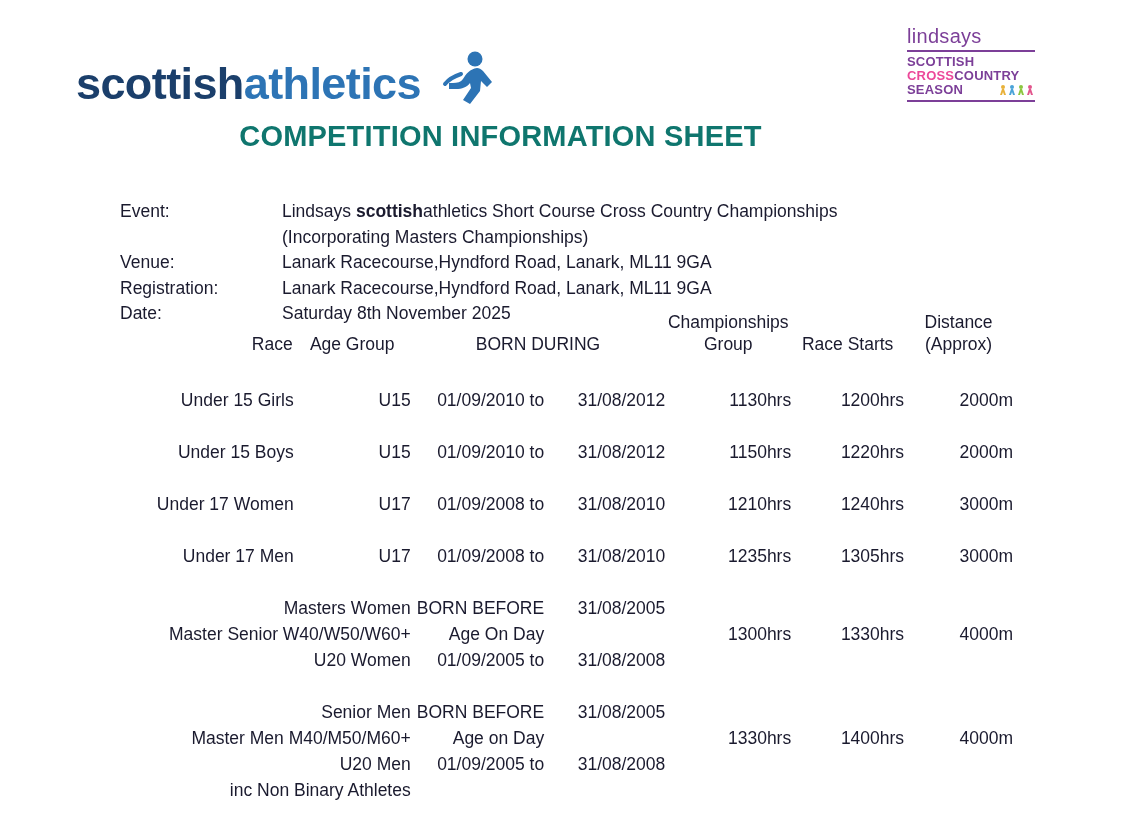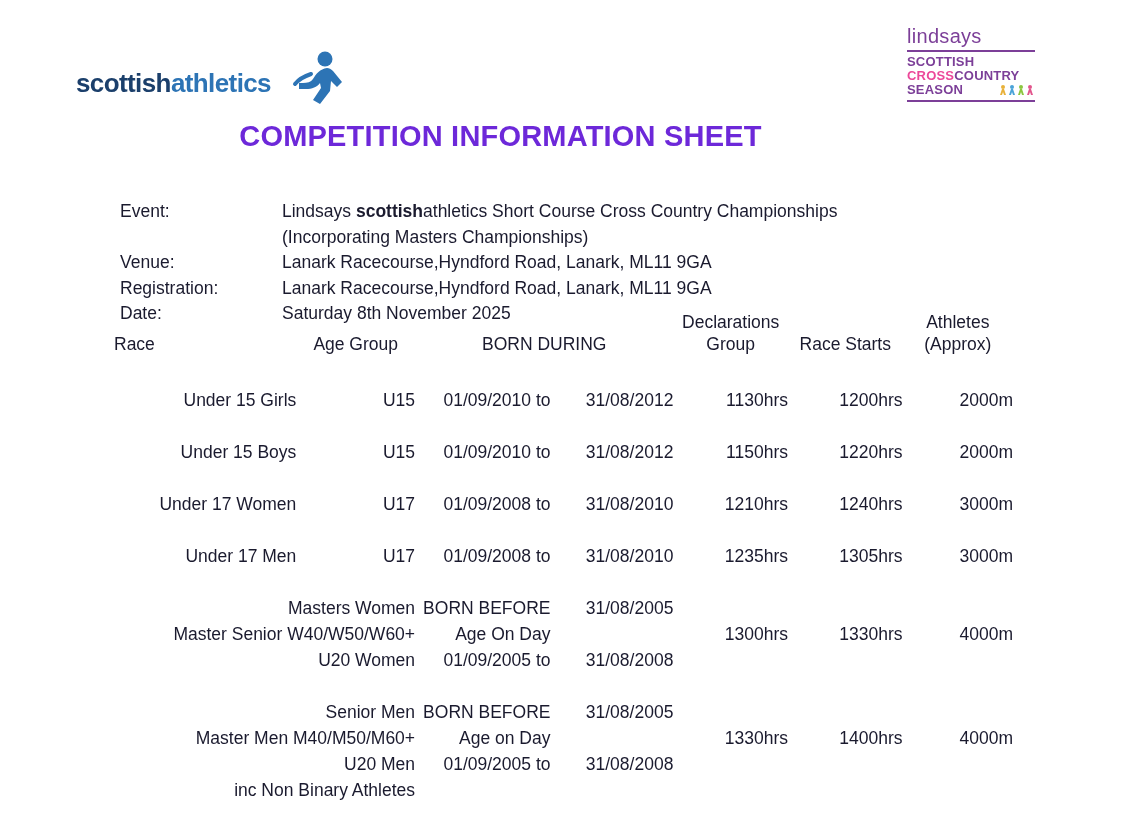--- a/index.html
+++ b/index.html
@@ -18,21 +18,21 @@
 
   
   .sa-logo {
     position: absolute;
     left: 76px;
     top: 52px;
     display: flex;
     align-items: center;
   }
   .sa-logo .word {
-    font-size: 26px;
+    font-size: 45px;
     letter-spacing: -0.6px;
     line-height: 1;
     white-space: nowrap;
   }
   .sa-logo .word .b1 { color: #1b3f6b; font-weight: bold; }
   .sa-logo .word .b2 { color: #2d74b5; font-weight: bold; }
   .sa-logo .runner {
     margin-left: 16px;
     width: 62px;
     height: 62px;
@@ -79,21 +79,21 @@
 
   
   .doc-title {
     position: absolute;
     left: 0;
     top: 120px;
     width: 1001px;
     text-align: center;
     font-size: 29px;
     font-weight: bold;
-    color: #6d28d9;
+    color: #0f766e;
     letter-spacing: .2px;
   }
 
   
   .meta {
     position: absolute;
     left: 120px;
     top: 162px;
     font-size: 17.5px;
     line-height: 25.5px;
@@ -128,21 +128,21 @@
     padding: 0;
   }
   .col-race      { width: 170px; text-align: left; }
   .col-age       { width: 112px; }
   .col-born1     { width: 130px; }
   .col-born2     { width: 118px; }
   .col-decl      { width: 108px; }
   .col-start     { width: 108px; }
   .col-dist      { width: 104px; }
 
-  th.col-race    { text-align: left; }
+  th.col-race    { text-align: right; }
   td.col-race    { padding-left: 6px; }
   .born-head     { text-align: center; }
   .nowrap        { white-space: nowrap; }
   .pad-row td    { height: 26px; }
   .tall-label    { text-align: left; padding-left: 6px; }
   .born-left     { text-align: left; }
   .indent-sm     { padding-left: 10px; }
 </style>
 </head>
 <body>
@@ -203,26 +203,26 @@
   </div>
 </div>
 
 <table class="race-table">
   <thead>
     <tr>
       <th class="col-race">Race</th>
       <th class="col-age">Age Group</th>
       <th class="col-born1 born-head" colspan="2">BORN DURING</th>
       <th class="col-decl">
-        <span>Declarations</span><br>
+        <span>Championships</span><br>
         <span>Group</span>
       </th>
       <th class="col-start">Race Starts</th>
       <th class="col-dist">
-        <span>Athletes</span><br>
+        <span>Distance</span><br>
         <span>(Approx)</span>
       </th>
     </tr>
   </thead>
   <tbody>
     <tr class="pad-row">
         <td colspan="7"></td>
       </tr>
 
     <tr>

